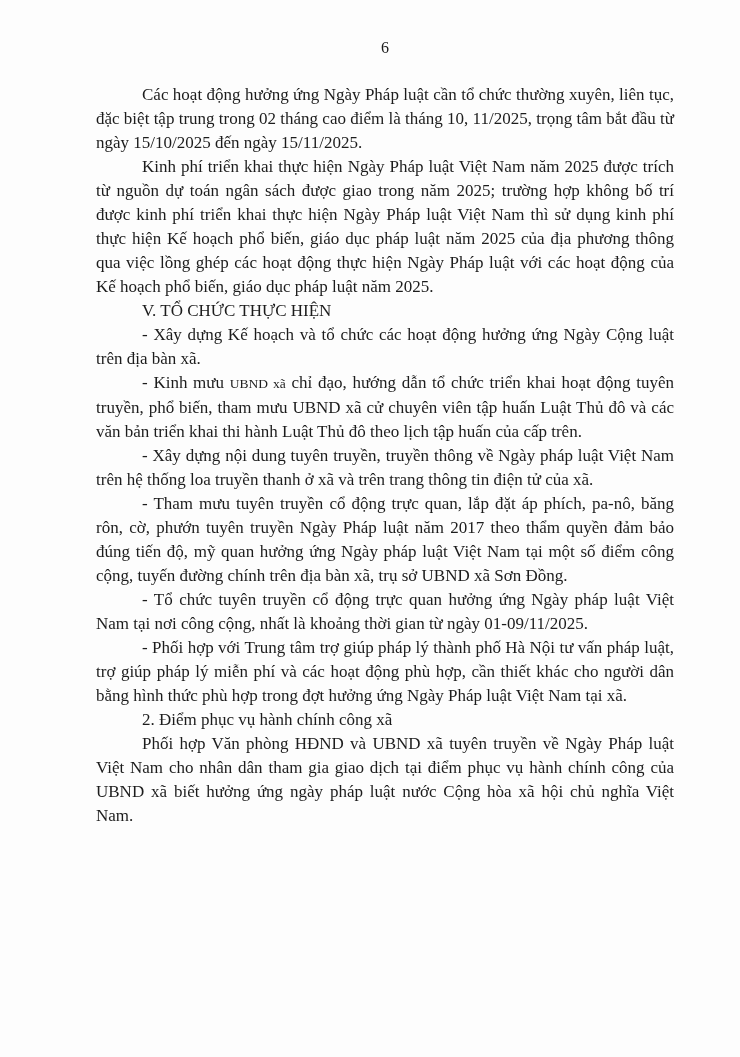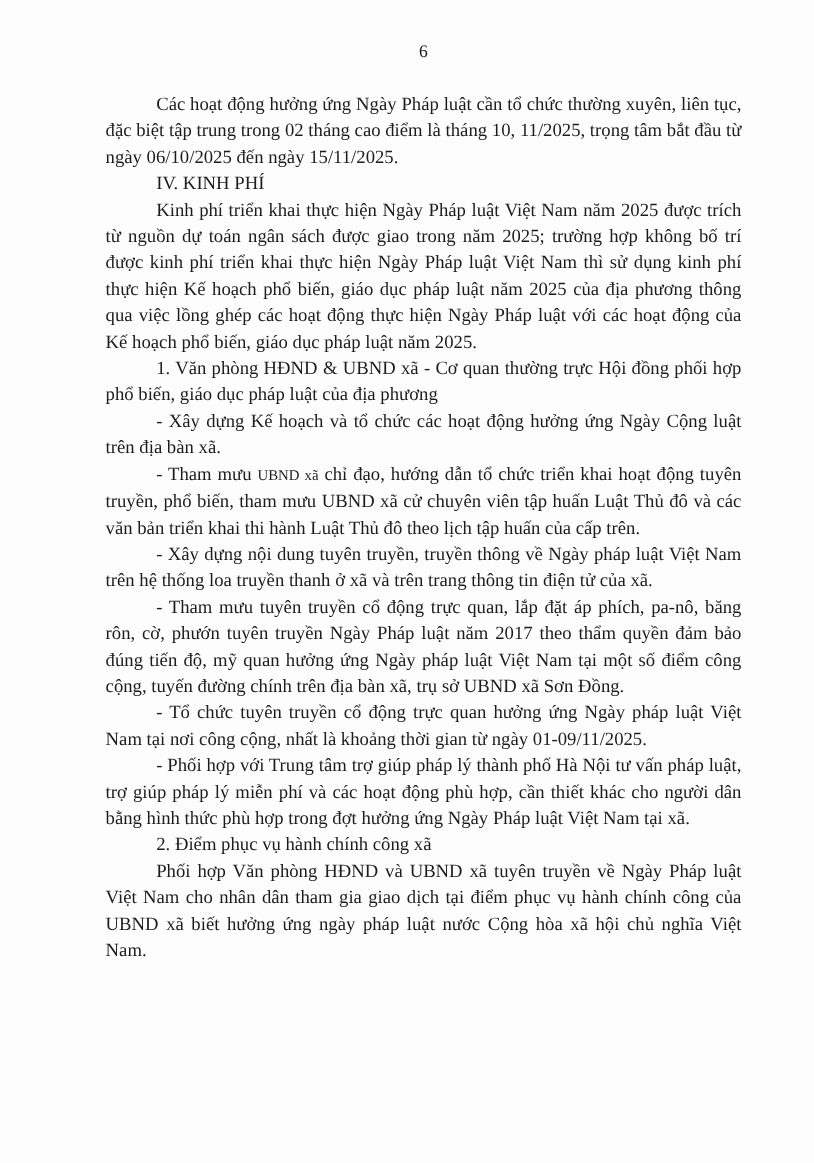--- a/index.html
+++ b/index.html
@@ -62,32 +62,31 @@
 </style>
 </head>
 <body>
 
 <div class="page">
 
   <div class="page-number">6</div>
 
   <div class="content">
 
-    <p>Các hoạt động hưởng ứng Ngày Pháp luật cần tổ chức thường xuyên, liên tục, đặc biệt tập trung trong 02 tháng cao điểm là tháng 10, 11/2025, trọng tâm bắt đầu từ ngày 06/10/2025 đến ngày 15/11/2025.</p>
+    <p>Các hoạt động hưởng ứng Ngày Pháp luật cần tổ chức thường xuyên, liên tục, đặc biệt tập trung trong 02 tháng cao điểm là tháng 10, 11/2025, trọng tâm bắt đầu từ ngày 15/10/2025 đến ngày 15/11/2025.</p>
 
-    <h2 class="bold">IV. KINH PHÍ</h2>
 
     <p>Kinh phí triển khai thực hiện Ngày Pháp luật Việt Nam năm 2025 được trích từ nguồn dự toán ngân sách được giao trong năm 2025; trường hợp không bố trí được kinh phí triển khai thực hiện Ngày Pháp luật Việt Nam thì sử dụng kinh phí thực hiện Kế hoạch phổ biến, giáo dục pháp luật năm 2025 của địa phương thông qua việc lồng ghép các hoạt động thực hiện Ngày Pháp luật với các hoạt động của Kế hoạch phổ biến, giáo dục pháp luật năm 2025.</p>
 
+    <h2 class="bold">V. TỔ CHỨC THỰC HIỆN</h2>
 
-    <h3 class="bold">1. Văn phòng HĐND &amp; UBND xã - Cơ quan thường trực Hội đồng phối hợp phổ biến, giáo dục pháp luật của địa phương</h3>
 
     <p>- Xây dựng Kế hoạch và tổ chức các hoạt động hưởng ứng Ngày Cộng luật trên địa bàn xã.</p>
 
-    <p><span>- Tham mưu </span><span class="small-run">UBND xã</span><span> chỉ đạo, hướng dẫn tổ chức triển khai hoạt động tuyên truyền, phổ biến, tham mưu UBND xã cử chuyên viên tập huấn Luật Thủ đô và các văn bản triển khai thi hành Luật Thủ đô theo lịch tập huấn của cấp trên.</span></p>
+    <p><span>- Kinh mưu </span><span class="small-run">UBND xã</span><span> chỉ đạo, hướng dẫn tổ chức triển khai hoạt động tuyên truyền, phổ biến, tham mưu UBND xã cử chuyên viên tập huấn Luật Thủ đô và các văn bản triển khai thi hành Luật Thủ đô theo lịch tập huấn của cấp trên.</span></p>
 
 
     <p>- Xây dựng nội dung tuyên truyền, truyền thông về Ngày pháp luật Việt Nam trên hệ thống loa truyền thanh ở xã và trên trang thông tin điện tử của xã.</p>
 
     <p>- Tham mưu tuyên truyền cổ động trực quan, lắp đặt áp phích, pa-nô, băng rôn, cờ, phướn tuyên truyền Ngày Pháp luật năm 2017 theo thẩm quyền đảm bảo đúng tiến độ, mỹ quan hưởng ứng Ngày pháp luật Việt Nam tại một số điểm công cộng, tuyến đường chính trên địa bàn xã, trụ sở UBND xã Sơn Đồng.</p>
 
     <p>- Tổ chức tuyên truyền cổ động trực quan hưởng ứng Ngày pháp luật Việt Nam tại nơi công cộng, nhất là khoảng thời gian từ ngày 01-09/11/2025.</p>
 
     <p>- Phối hợp với Trung tâm trợ giúp pháp lý thành phố Hà Nội tư vấn pháp luật, trợ giúp pháp lý miễn phí và các hoạt động phù hợp, cần thiết khác cho người dân bằng hình thức phù hợp trong đợt hưởng ứng Ngày Pháp luật Việt Nam tại xã.</p>
 

